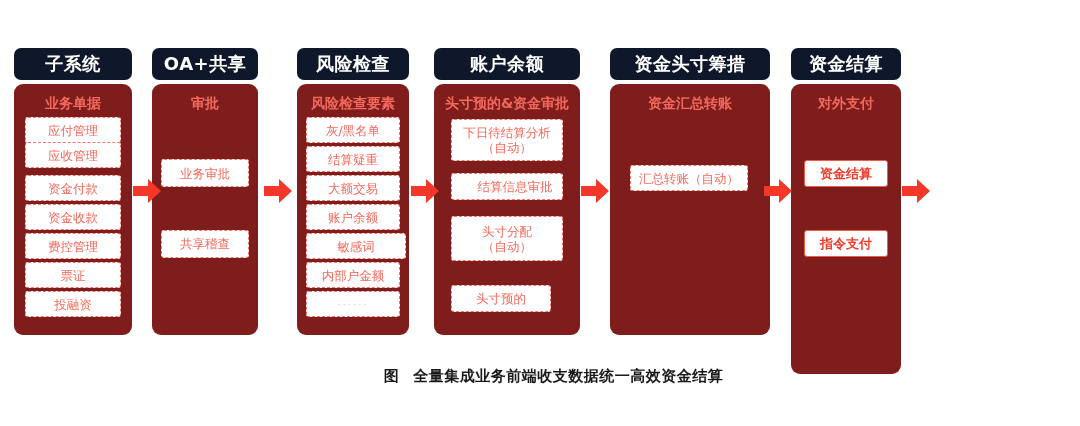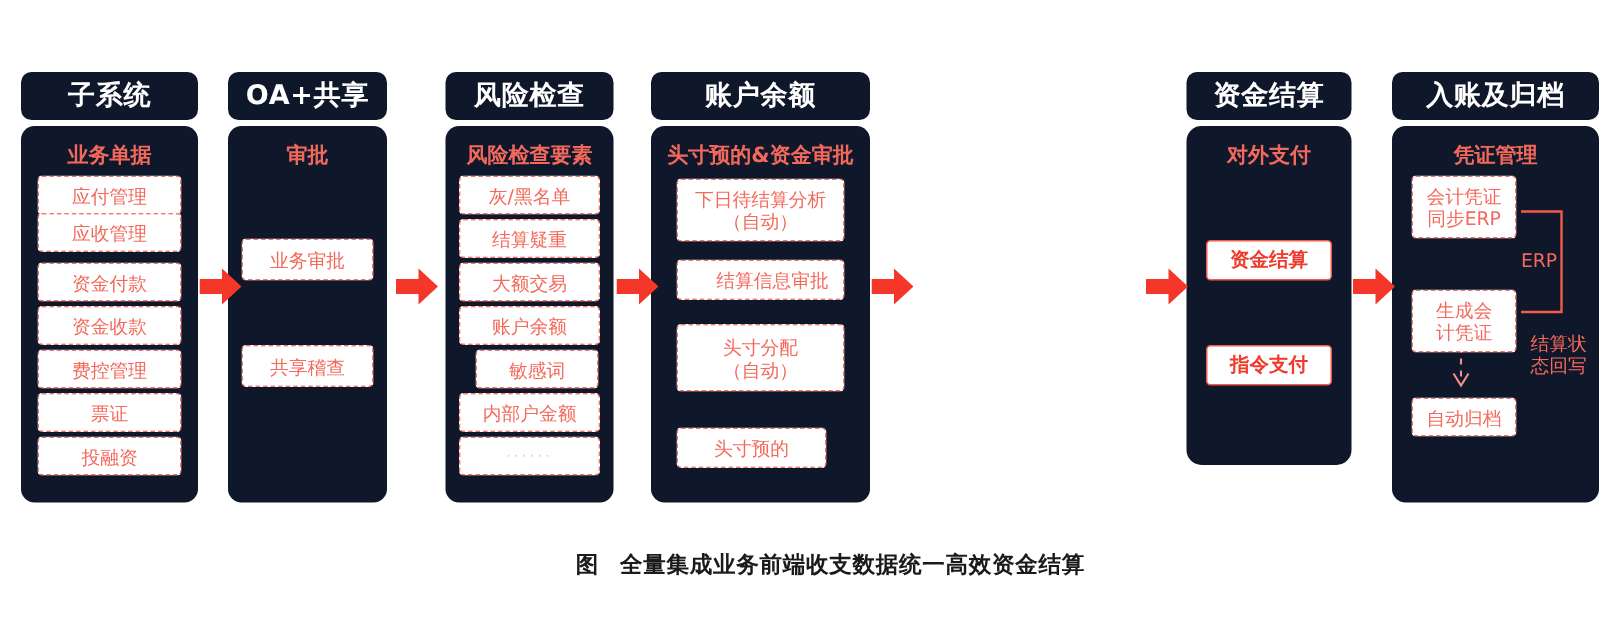--- a/index.html
+++ b/index.html
@@ -27,21 +27,21 @@
     font-size:18px;
     line-height:32px;
     height:32px;
     text-align:center;
     border-radius:7px;
     letter-spacing:0.5px;
     white-space:nowrap;
   }
   .col-body{
     margin-top:4px;
-    background:#0f172a;
+    background:#7f1d1d;
     border-radius:9px;
     position:relative;
   }
   .col-sub{
     color:#F2695C;
     font-weight:bold;
     font-size:14px;
     text-align:center;
     padding-top:11px;
     padding-bottom:4px;
@@ -126,35 +126,35 @@
       </div>
     </div>
   </div>
 
   <div class="col" id="col-1" style="left:152px;width:106px;">
     <div class="col-header">OA+共享</div>
     <div class="col-body" style="height:251px;">
       <div class="col-sub">审批</div>
       <div class="items">
         <div class="item" style="left:9px;top:42px;width:88px;height:28px;text-align:center;">业务审批</div>
-        <div class="item" style="left:9px;top:113px;width:88px;height:28px;">共享稽查</div>
+        <div class="item" style="left:9px;top:113px;width:88px;height:28px;font-family:Liberation Serif, serif;">共享稽查</div>
       </div>
     </div>
   </div>
 
   <div class="col" id="col-2" style="left:297px;width:112px;">
     <div class="col-header">风险检查</div>
     <div class="col-body" style="height:251px;">
       <div class="col-sub">风险检查要素</div>
       <div class="items">
         <div class="item" style="left:9px;top:0px;width:94px;height:26px;">灰/黑名单</div>
         <div class="item" style="left:9px;top:29px;width:94px;height:26px;">结算疑重</div>
         <div class="item" style="left:9px;top:58px;width:94px;height:26px;">大额交易</div>
         <div class="item" style="left:9px;top:87px;width:94px;height:26px;">账户余额</div>
-        <div class="item" style="left:20px;top:116px;width:82px;height:26px;">敏感词</div>
+        <div class="item" style="left:9px;top:116px;width:100px;height:26px;">敏感词</div>
         <div class="item" style="left:9px;top:145px;width:94px;height:26px;">内部户金额</div>
         <div class="item faded" style="left:9px;top:174px;width:94px;height:26px;">······</div>
       </div>
     </div>
   </div>
 
   <div class="col" id="col-3" style="left:434px;width:146px;">
     <div class="col-header">账户余额</div>
     <div class="col-body" style="height:251px;">
       <div class="col-sub">头寸预的&amp;资金审批</div>
@@ -162,56 +162,41 @@
         <div class="item" style="left:17px;top:2px;width:112px;height:42px;">下日待结算分析
 （自动）</div>
         <div class="item" style="left:17px;top:56px;width:112px;height:27px;padding-left:16px;">结算信息审批</div>
         <div class="item" style="left:17px;top:99px;width:112px;height:45px;">头寸分配
 （自动）</div>
         <div class="item" style="left:17px;top:168px;width:100px;height:27px;">头寸预的</div>
       </div>
     </div>
   </div>
 
+  <div class="col" id="col-4" style="left:610px;width:160px;">
+    <div class="col-header">资金头寸筹措</div>
+    <div class="col-body" style="height:251px;">
+      <div class="col-sub">资金汇总转账</div>
+      <div class="items">
+        <div class="item" style="left:20px;top:48px;width:118px;height:26px;">汇总转账（自动）</div>
+      </div>
+    </div>
+  </div>
 
   <div class="col" id="col-5" style="left:791px;width:110px;">
     <div class="col-header">资金结算</div>
-    <div class="col-body" style="height:226px;border-radius:10px;">
+    <div class="col-body" style="height:290px;">
       <div class="col-sub">对外支付</div>
       <div class="items">
         <div class="item solid" style="left:13px;top:43px;width:84px;height:27px;">资金结算</div>
         <div class="item solid" style="left:13px;top:113px;width:84px;height:27px;">指令支付</div>
       </div>
     </div>
   </div>
 
-  <div class="col" id="col-6" style="left:928px;width:138px;">
-    <div class="col-header">入账及归档</div>
-    <div class="col-body" style="height:251px;">
-      <div class="col-sub">凭证管理</div>
-      <div class="items">
-
-        <svg class="conn" style="left:0px;top:-4px;width:138px;height:210px;" viewBox="0 0 138 210">
-          <path d="M 86 28 L 113 28 L 113 95 L 86 95" fill="none" stroke="#F25A4A" stroke-width="1.6"></path>
-          <line x1="46" y1="86" x2="46" y2="142" stroke="#F3908A" stroke-width="1.4" stroke-dasharray="4,4"></line>
-          <path d="M 41 136 L 46 144 L 51 136" fill="none" stroke="#F3908A" stroke-width="1.4"></path>
-        </svg>
-
-        <div class="item" style="left:13px;top:0px;width:70px;height:42px;">会计凭证
-同步ERP</div>
-        <div class="item" style="left:13px;top:76px;width:70px;height:42px;">生成会
-计凭证</div>
-        <div class="item" style="left:13px;top:148px;width:70px;height:26px;">自动归档</div>
-
-        <div class="conn-label" style="left:76px;top:49px;width:44px;">ERP</div>
-        <div class="conn-label" style="left:88px;top:104px;width:46px;">结算状
-态回写</div>
-      </div>
-    </div>
-  </div>
 
   <svg class="arrow" style="left:133px;" viewBox="0 0 28 26">
     <path d="M0,8 L15,8 L15,1 L28,13 L15,25 L15,18 L0,18 Z" fill="#F5372A"></path>
   </svg>
   <svg class="arrow" style="left:264px;" viewBox="0 0 28 26">
     <path d="M0,8 L15,8 L15,1 L28,13 L15,25 L15,18 L0,18 Z" fill="#F5372A"></path>
   </svg>
   <svg class="arrow" style="left:411px;" viewBox="0 0 28 26">
     <path d="M0,8 L15,8 L15,1 L28,13 L15,25 L15,18 L0,18 Z" fill="#F5372A"></path>
   </svg>

